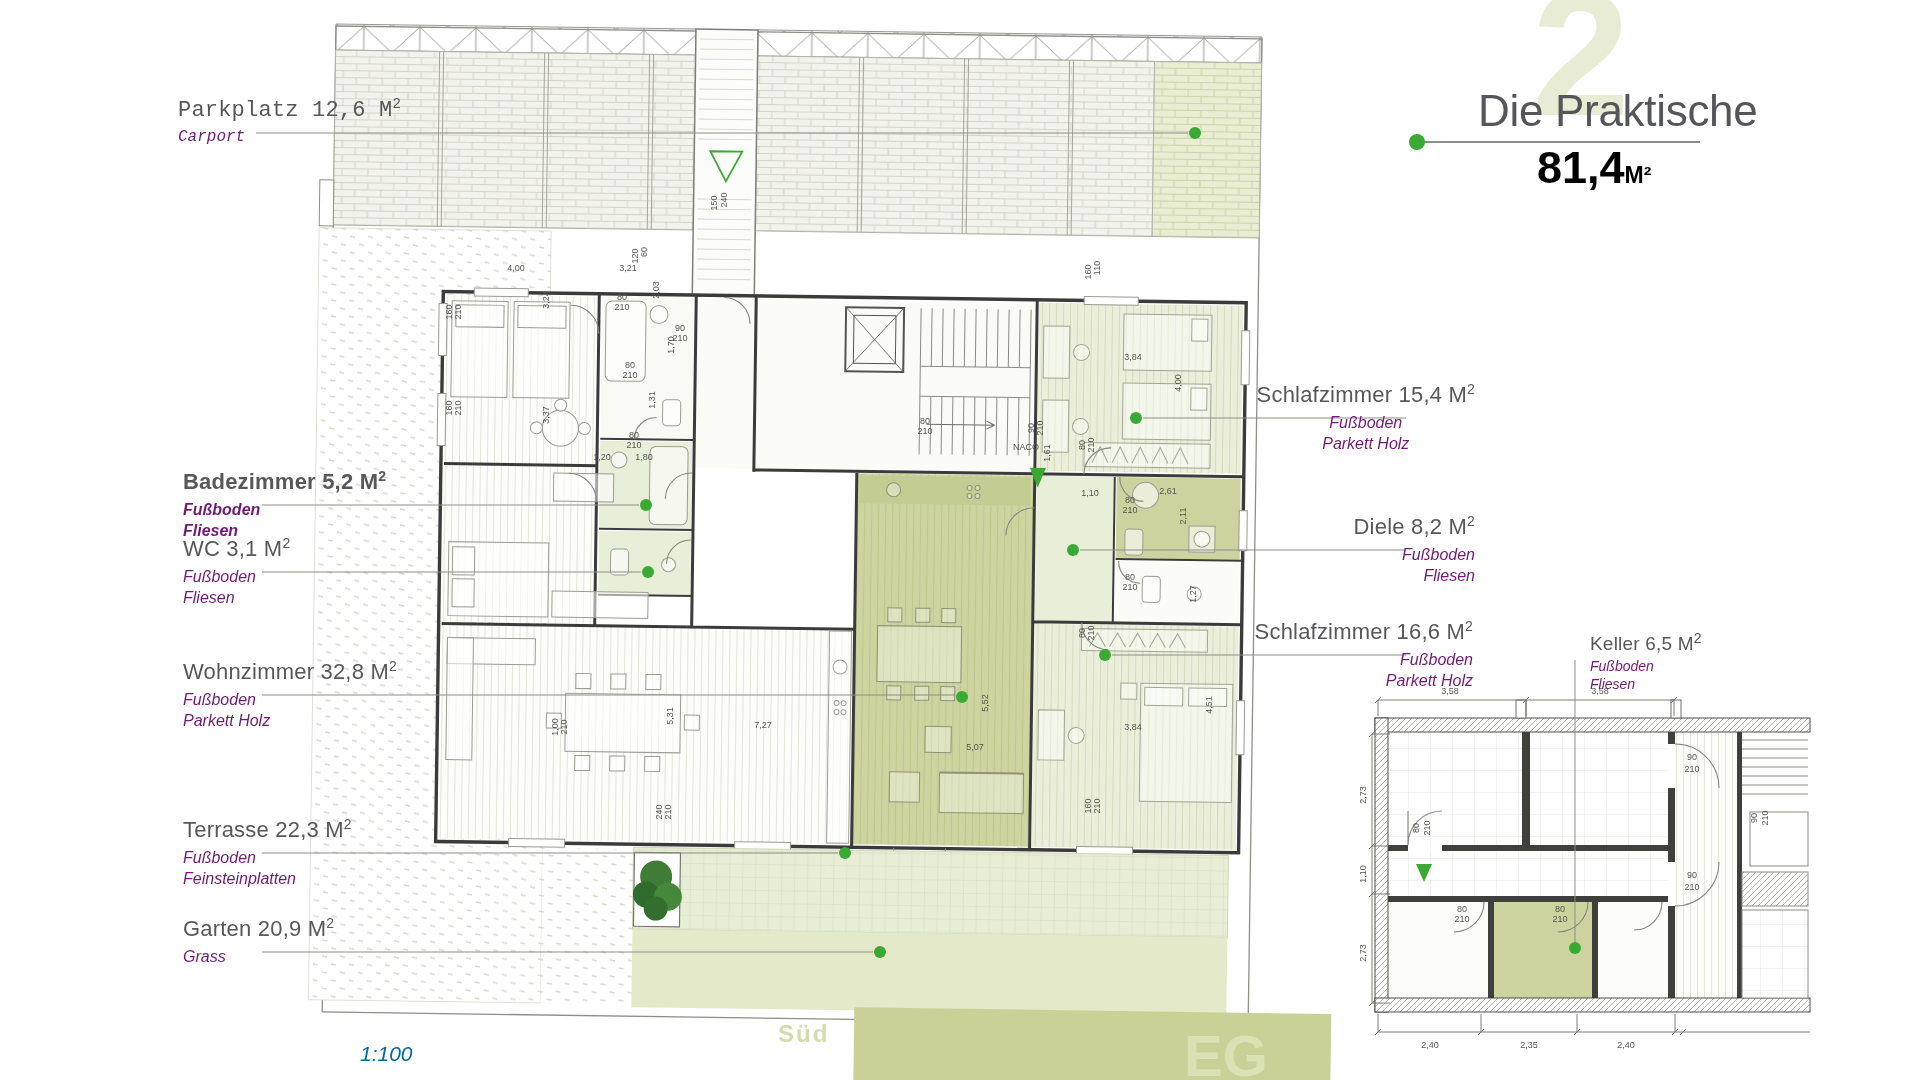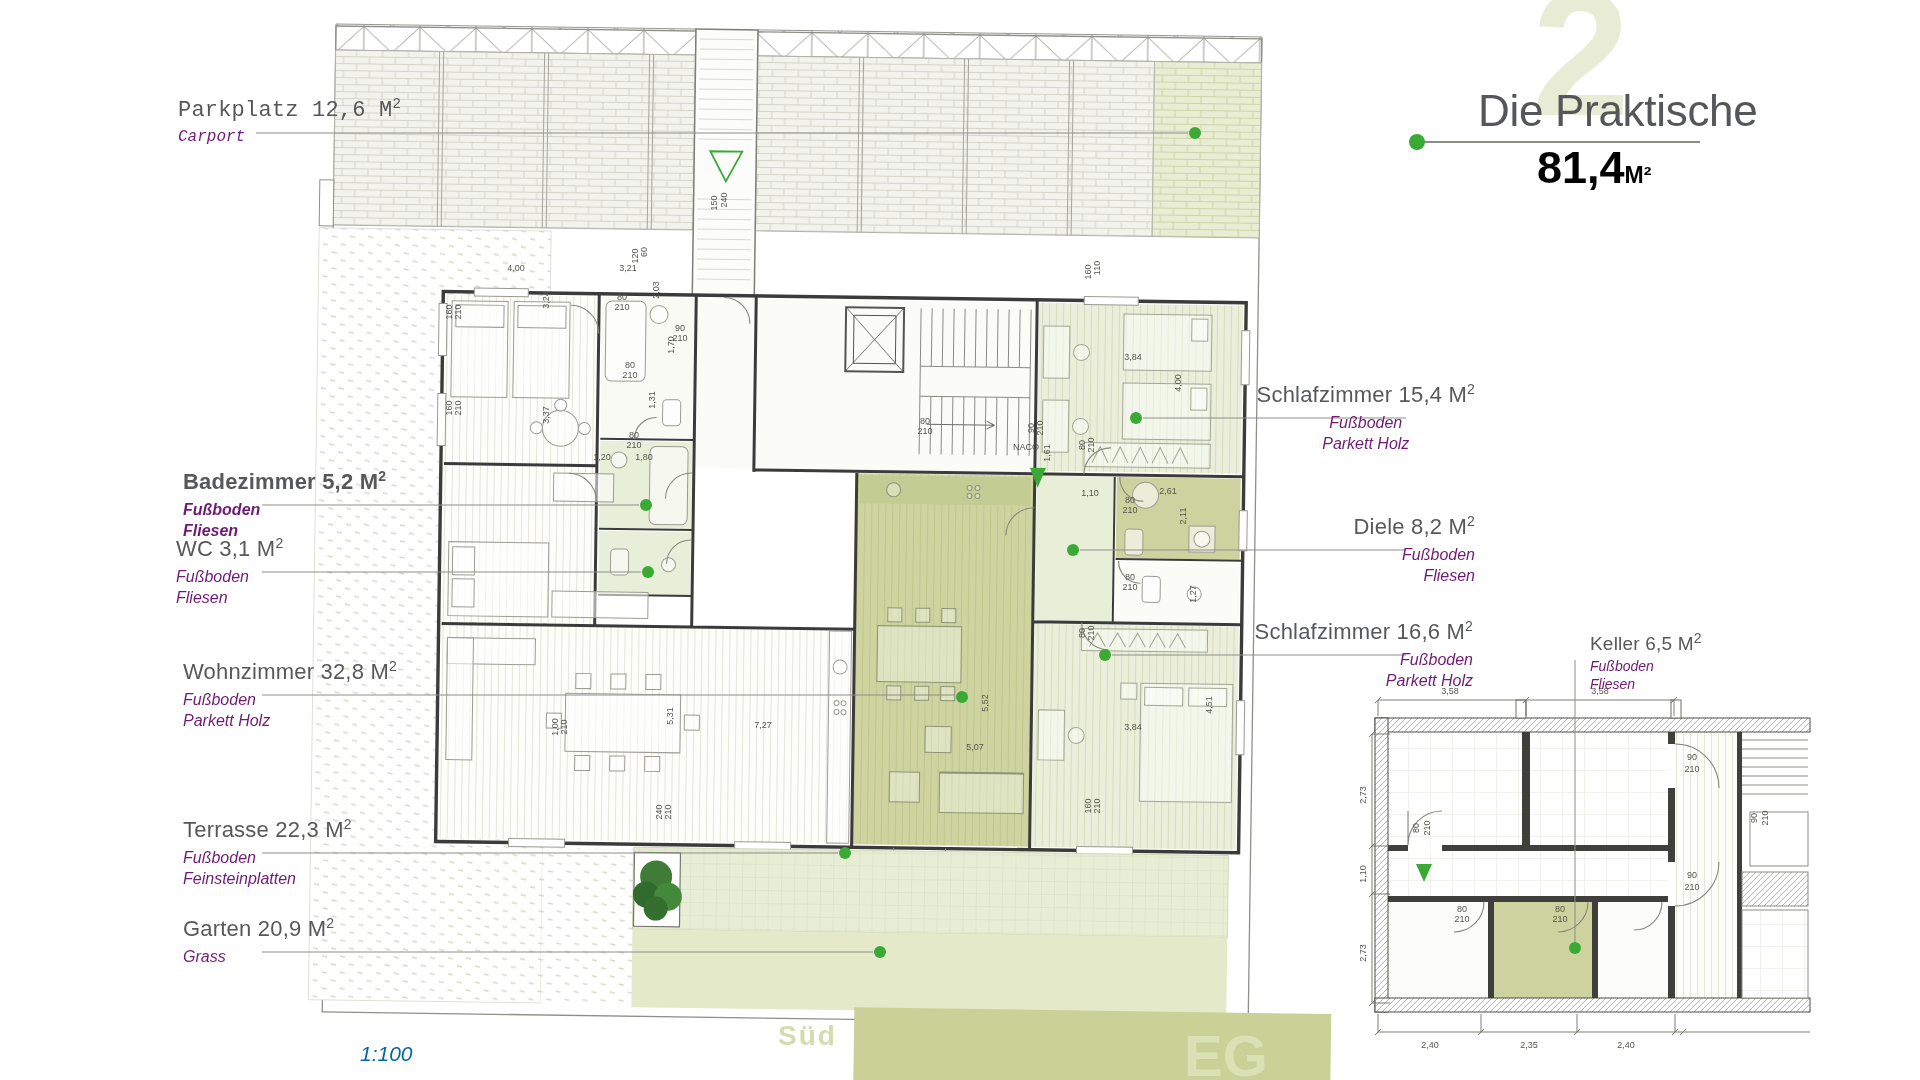--- a/index.html
+++ b/index.html
@@ -20,21 +20,21 @@
   .dim{font-size:9px;fill:#55554f;font-family:"Liberation Sans",sans-serif;text-anchor:middle;}
   
   .watermark{position:absolute;left:1532px;top:-34px;font-size:176px;font-weight:700;color:#e9ecd5;line-height:1;z-index:2;}
   .main-title{position:absolute;left:1478px;top:86px;font-size:44px;color:#55565a;letter-spacing:-0.3px;z-index:4;white-space:nowrap;}
   .title-rule{position:absolute;left:1418px;top:141px;width:282px;height:2px;background:#8d8d87;z-index:5;}
   .title-dot{position:absolute;left:1409px;top:134px;width:16px;height:16px;border-radius:50%;background:#3aaa35;z-index:5;}
   .area{position:absolute;left:1537px;top:142px;font-size:45px;font-weight:700;color:#000000;z-index:3;white-space:nowrap;}
   .area .unit{font-size:23px;font-weight:700;}
   
   .scale{position:absolute;left:360px;top:1042px;font-size:21px;font-style:italic;color:#0369a1;z-index:4;}
-  .compass{position:absolute;left:778px;top:1020px;font-size:28px;font-weight:700;color:#d4dcae;letter-spacing:2px;z-index:4;}
+  .compass{position:absolute;left:778px;top:1020px;font-size:24px;font-weight:700;color:#d4dcae;letter-spacing:2px;z-index:4;}
   .floor{position:absolute;left:1184px;top:1022px;font-size:58px;font-weight:700;color:#dae1b5;z-index:4;}
 </style>
 </head>
 <body>
 
 <div class="stage">
 
 <svg class="plan" width="1920" height="1080" viewBox="0 0 1920 1080">
   <defs>
     <pattern id="pBrick" width="26" height="14" patternUnits="userSpaceOnUse">
@@ -450,21 +450,21 @@
 <div id="callout-layer">
       <div class="callout" style="left: 178px; top: 96px; font-family: Liberation Mono, monospace;">
         <div class="c-title"><span>Parkplatz 12,6 M</span><sup>2</sup></div>
         <div class="c-sub">Carport</div>
       </div>
       <div class="callout" style="left: 183px; top: 468px; font-weight: bold;">
         <div class="c-title"><span>Badezimmer 5,2 M</span><sup>2</sup></div>
         <div class="c-sub">Fußboden</div>
         <div class="c-sub">Fliesen</div>
       </div>
-      <div class="callout" style="left: 176px; top: 535px;">
+      <div class="callout" style="left: 183px; top: 535px;">
         <div class="c-title"><span>WC 3,1 M</span><sup>2</sup></div>
         <div class="c-sub">Fußboden</div>
         <div class="c-sub">Fliesen</div>
       </div>
       <div class="callout" style="left: 183px; top: 658px;">
         <div class="c-title"><span>Wohnzimmer 32,8 M</span><sup>2</sup></div>
         <div class="c-sub">Fußboden</div>
         <div class="c-sub">Parkett Holz</div>
       </div>
       <div class="callout" style="left: 183px; top: 816px;">

